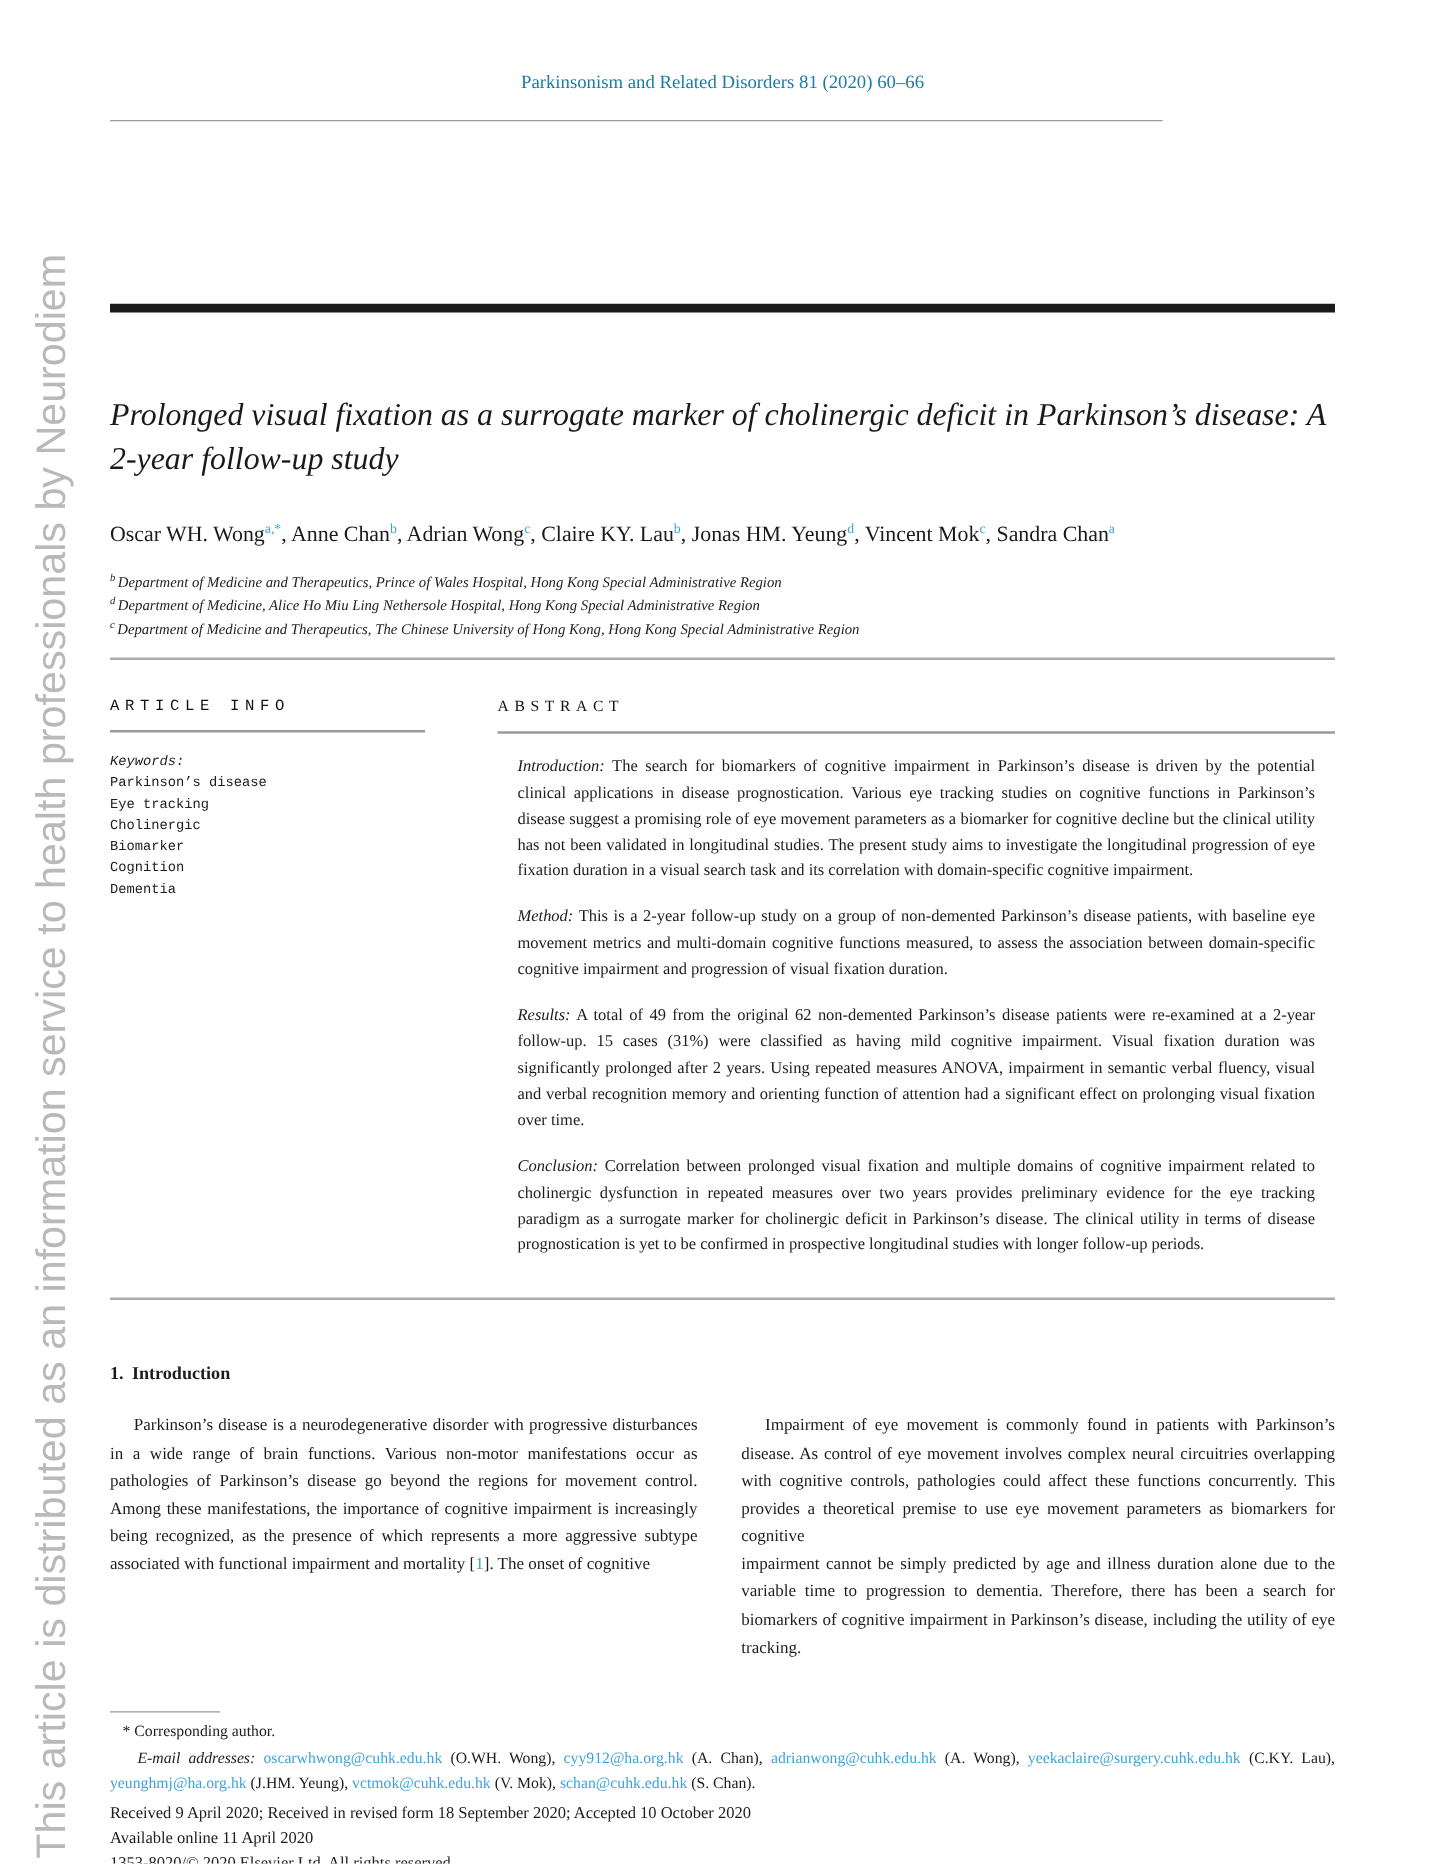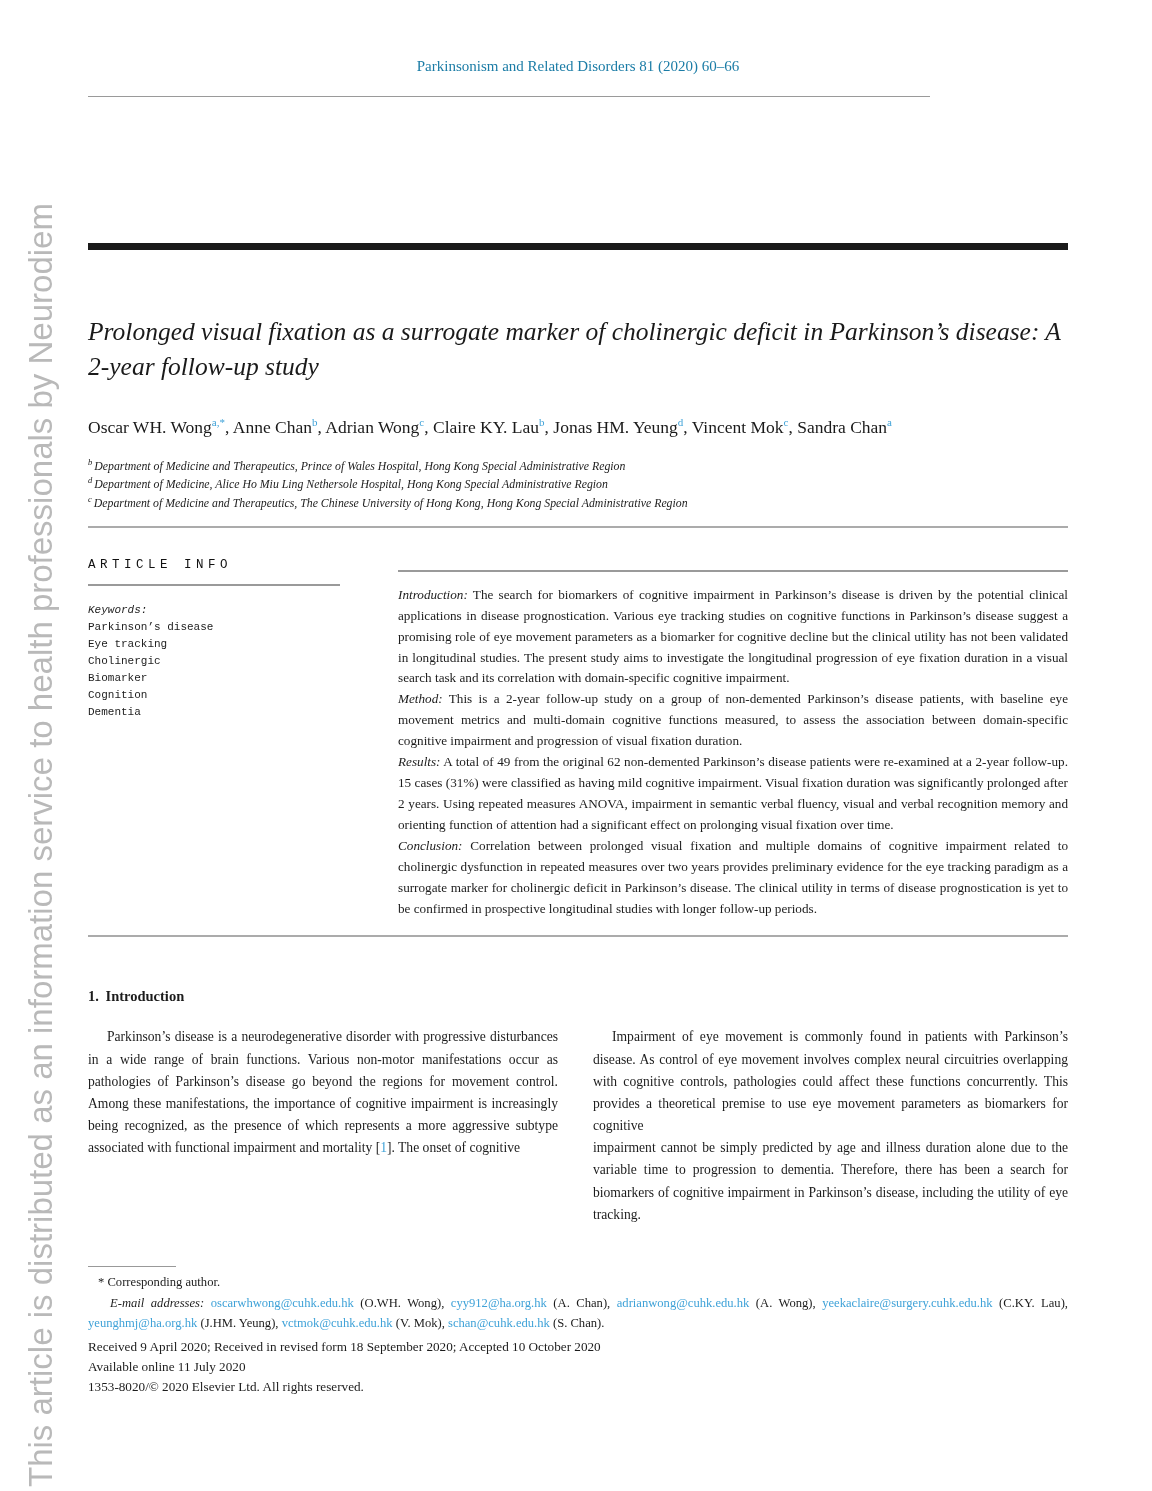--- a/index.html
+++ b/index.html
@@ -104,21 +104,21 @@
     font-size: 11px;
     line-height: 1.55;
   }
   .keywords .kw-label { font-style: italic; }
   .abstract-text {
     margin-top: 13px;
     font-size: 13.2px;
     line-height: 1.585;
     text-align: justify;
   }
-  .abstract-text p { margin: 0; }
+  .abstract-text p { margin: 16px; }
   .abstract-text .para-label { font-style: italic; }
   .rule-2 { margin-top: 16px; }
   .intro-heading {
     margin-top: 51px;
     font-size: 14.5px;
     font-weight: bold;
     word-spacing: 3px;
   }
   .body-cols {
     display: flex;
@@ -203,20 +203,21 @@
           <div>Parkinson’s disease</div>
           <div>Eye tracking</div>
           <div>Cholinergic</div>
           <div>Biomarker</div>
           <div>Cognition</div>
           <div>Dementia</div>
         </div>
       </div>
 
       <div class="abstract-col">
+        <div class="section-label">ABSTRACT</div>
         <div class="rule-under-label"></div>
         <div class="abstract-text">
           <p><span class="para-label">Introduction:</span><span> The search for biomarkers of cognitive impairment in Parkinson’s disease is driven by the potential clinical applications in disease prognostication. Various eye tracking studies on cognitive functions in Parkinson’s disease suggest a promising role of eye movement parameters as a biomarker for cognitive decline but the clinical utility has not been validated in longitudinal studies. The present study aims to investigate the longitudinal progression of eye fixation duration in a visual search task and its correlation with domain-specific cognitive impairment.</span></p>
           <p><span class="para-label">Method:</span><span> This is a 2-year follow-up study on a group of non-demented Parkinson’s disease patients, with baseline eye movement metrics and multi-domain cognitive functions measured, to assess the association between domain-specific cognitive impairment and progression of visual fixation duration.</span></p>
           <p><span class="para-label">Results:</span><span> A total of 49 from the original 62 non-demented Parkinson’s disease patients were re-examined at a 2-year follow-up. 15 cases (31%) were classified as having mild cognitive impairment. Visual fixation duration was significantly prolonged after 2 years. Using repeated measures ANOVA, impairment in semantic verbal fluency, visual and verbal recognition memory and orienting function of attention had a significant effect on prolonging visual fixation over time.</span></p>
           <p><span class="para-label">Conclusion:</span><span> Correlation between prolonged visual fixation and multiple domains of cognitive impairment related to cholinergic dysfunction in repeated measures over two years provides preliminary evidence for the eye tracking paradigm as a surrogate marker for cholinergic deficit in Parkinson’s disease. The clinical utility in terms of disease prognostication is yet to be confirmed in prospective longitudinal studies with longer follow-up periods.</span></p>
         </div>
       </div>
 
     </div>
@@ -238,18 +239,18 @@
     <div class="footnote-rule"></div>
 
     <div class="footnote">
       <div class="corresponding"><span>*</span> <span>Corresponding author.</span></div>
       <div class="emails"><span class="email-label">E-mail addresses:</span> <a class="blue-link">oscarwhwong@cuhk.edu.hk</a><span> (O.WH. Wong), </span><a class="blue-link">cyy912@ha.org.hk</a><span> (A. Chan), </span><a class="blue-link">adrianwong@cuhk.edu.hk</a><span> (A. Wong), </span><a class="blue-link">yeekaclaire@surgery.cuhk.edu.hk</a><span> (C.KY. Lau), </span><a class="blue-link">yeunghmj@ha.org.hk</a><span> (J.HM. Yeung), </span><a class="blue-link">vctmok@cuhk.edu.hk</a><span> (V. Mok), </span><a class="blue-link">schan@cuhk.edu.hk</a><span> (S. Chan).</span></div>
     </div>
 
 
     <div class="footer-lines">
       <div>Received 9 April 2020; Received in revised form 18 September 2020; Accepted 10 October 2020</div>
-      <div>Available online 11 July 2020</div>
+      <div>Available online 11 April 2020</div>
       <div>1353-8020/© 2020 Elsevier Ltd. All rights reserved.</div>
     </div>
 
   </div>
 </div>
 
 </body></html>

